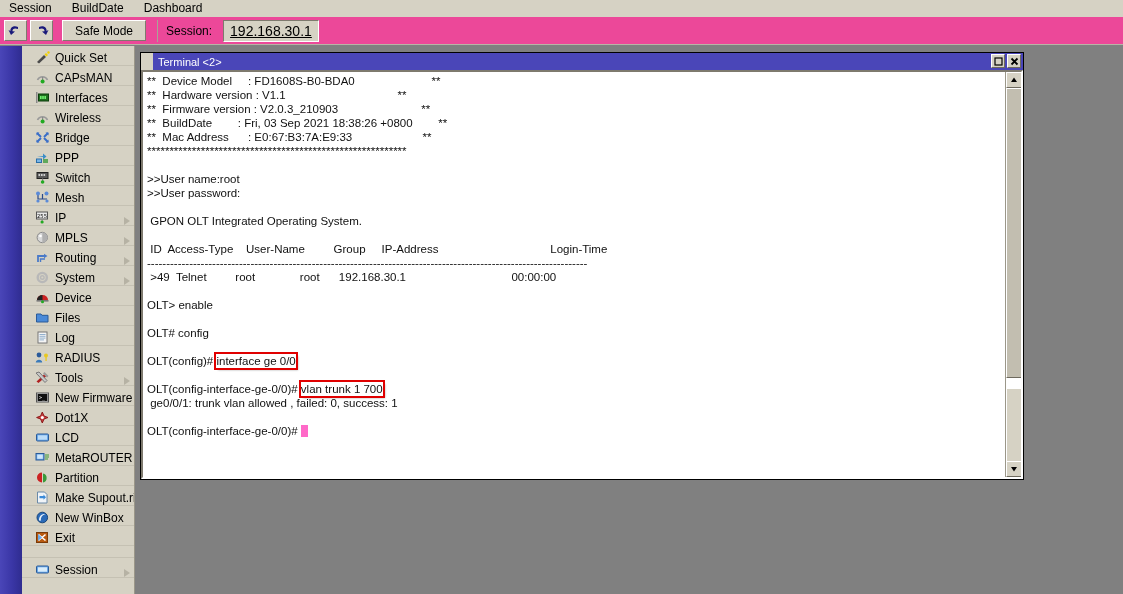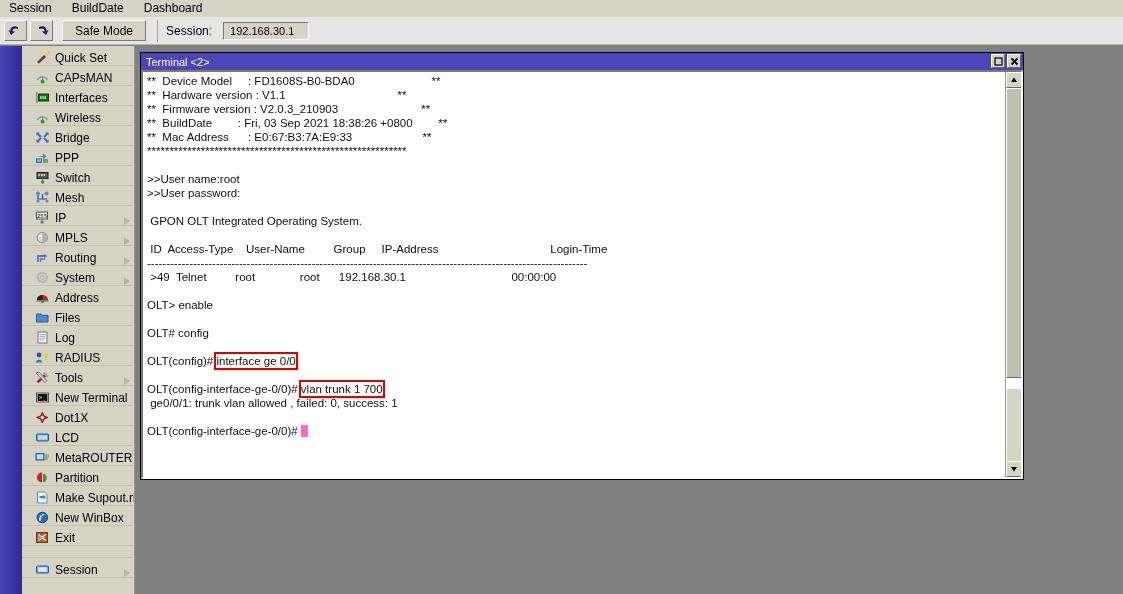--- a/index.html
+++ b/index.html
@@ -17,37 +17,37 @@
   .menubar {
     position: absolute; left:0; top:0; width:1123px; height:17px;
     background:#d6d2c4; display:flex; align-items:flex-end;
     padding-left:6px; gap:14px;
   }
   .menubar .mi { font-size:12px; line-height:17px; padding:0 3px; cursor:default; }
 
   
   .toolbar {
     position:absolute; left:0; top:17px; width:1123px; height:28px;
-    background:#e5e5e5; display:flex; align-items:center; padding-left:4px;
+    background:#ec4899; display:flex; align-items:center; padding-left:4px;
     border-bottom:1px solid #b8b4a6;
   }
   .tbtn {
     height:21px; background:#d6d2c4;
     border:1px solid #ffffff; border-right-color:#7e7a6e; border-bottom-color:#7e7a6e;
     display:flex; align-items:center; justify-content:center;
     margin-right:3px; cursor:default; font-size:12px;
   }
   .tbtn.icon { width:23px; }
   .tbtn.safemode { padding:0 12px; margin-left:6px; }
   .tb-sep { width:1px; height:22px; background:#a8a496; margin:0 8px; }
   .sess-label { font-size:12px; margin-right:11px; }
   .sess-field {
     background:#d6d2c4; border:1px solid #7e7a6e;
     border-right-color:#ffffff; border-bottom-color:#ffffff;
-    padding:2px 6px; font-size:11px; min-width:86px;
+    padding:2px 6px; font-size:14px; min-width:86px;text-decoration:underline;
   }
   .arrow-svg { display:block; }
 
   
   .rail {
     position:absolute; left:0; top:46px; width:22px; height:548px;
     background:#3b37a8;
     background:linear-gradient(to right,#4a46b8 0%,#3a36a6 55%,#2f2c90 100%);
   }
 
@@ -72,21 +72,21 @@
   .sgap { height:12px; border-bottom:1px solid #c5c1b3; }
 
   
   .term-win {
     position:absolute; left:140px; top:52px; width:884px; height:428px;
     border:1px solid #000; background:#d6d2c4;
   }
   .term-title {
     height:17px; background:#4a46b8; color:#fff;
     display:flex; align-items:center; padding-left:5px;
-    font-size:11px; position:relative;
+    font-size:11px; position:relative;margin-left:12px;
   }
   .win-btns { position:absolute; right:2px; top:1px; display:flex; gap:2px; }
   .wbtn {
     width:14px; height:14px; background:#d6d2c4;
     border:1px solid #ffffff; border-right-color:#6e6a5e; border-bottom-color:#6e6a5e;
     display:flex; align-items:center; justify-content:center; cursor:default;
   }
   .term-body {
     position:absolute; left:0; top:17px; right:0; bottom:0;
     background:#ffffff; border:2px solid;
@@ -307,21 +307,21 @@
 
     <div class="sitem">
       <span class="ico">
         <svg width="15" height="13" viewBox="0 0 15 13">
             <path d="M2 9 A5.5 5 0 0 1 13 9 Z" fill="#cc2222"></path>
             <path d="M2 9 A5.5 5 0 0 1 7.5 4 L7.5 9 Z" fill="#222"></path>
             <rect x="1.5" y="9" width="12" height="1.6" fill="#777"></rect>
             <circle cx="7.5" cy="10.8" r="1.5" fill="#22aa22"></circle>
           </svg>
       </span>
-      <span class="lbl">Address</span>
+      <span class="lbl">Device</span>
     </div>
 
     <div class="sitem">
       <span class="ico">
         <svg width="15" height="13" viewBox="0 0 15 13">
             <path d="M1.5 3 L6 3 L7 4.3 L13 4.3 L13 11 L1.5 11 Z" fill="#4a8ad8" stroke="#2a5a98"></path>
           </svg>
       </span>
       <span class="lbl">Files</span>
     </div>
@@ -361,21 +361,21 @@
     </div>
 
     <div class="sitem">
       <span class="ico">
         <svg width="15" height="13" viewBox="0 0 15 13">
             <rect x="1.5" y="2" width="12" height="9" fill="#e0e0e0" stroke="#555"></rect>
             <rect x="2.6" y="3" width="9.8" height="7" fill="#101010"></rect>
             <text x="4" y="8" font-size="5" fill="#fff" font-family="monospace">&gt;_</text>
           </svg>
       </span>
-      <span class="lbl">New Terminal</span>
+      <span class="lbl">New Firmware</span>
     </div>
 
     <div class="sitem">
       <span class="ico">
         <svg width="15" height="13" viewBox="0 0 15 13">
             <path d="M7.3 1 L9 5 L13 6.5 L9 8 L7.3 12 L5.6 8 L1.6 6.5 L5.6 5 Z" fill="#d04040" stroke="#8a1a1a"></path>
             <circle cx="7.3" cy="6.5" r="1.5" fill="#fff"></circle>
           </svg>
       </span>
       <span class="lbl">Dot1X</span>

